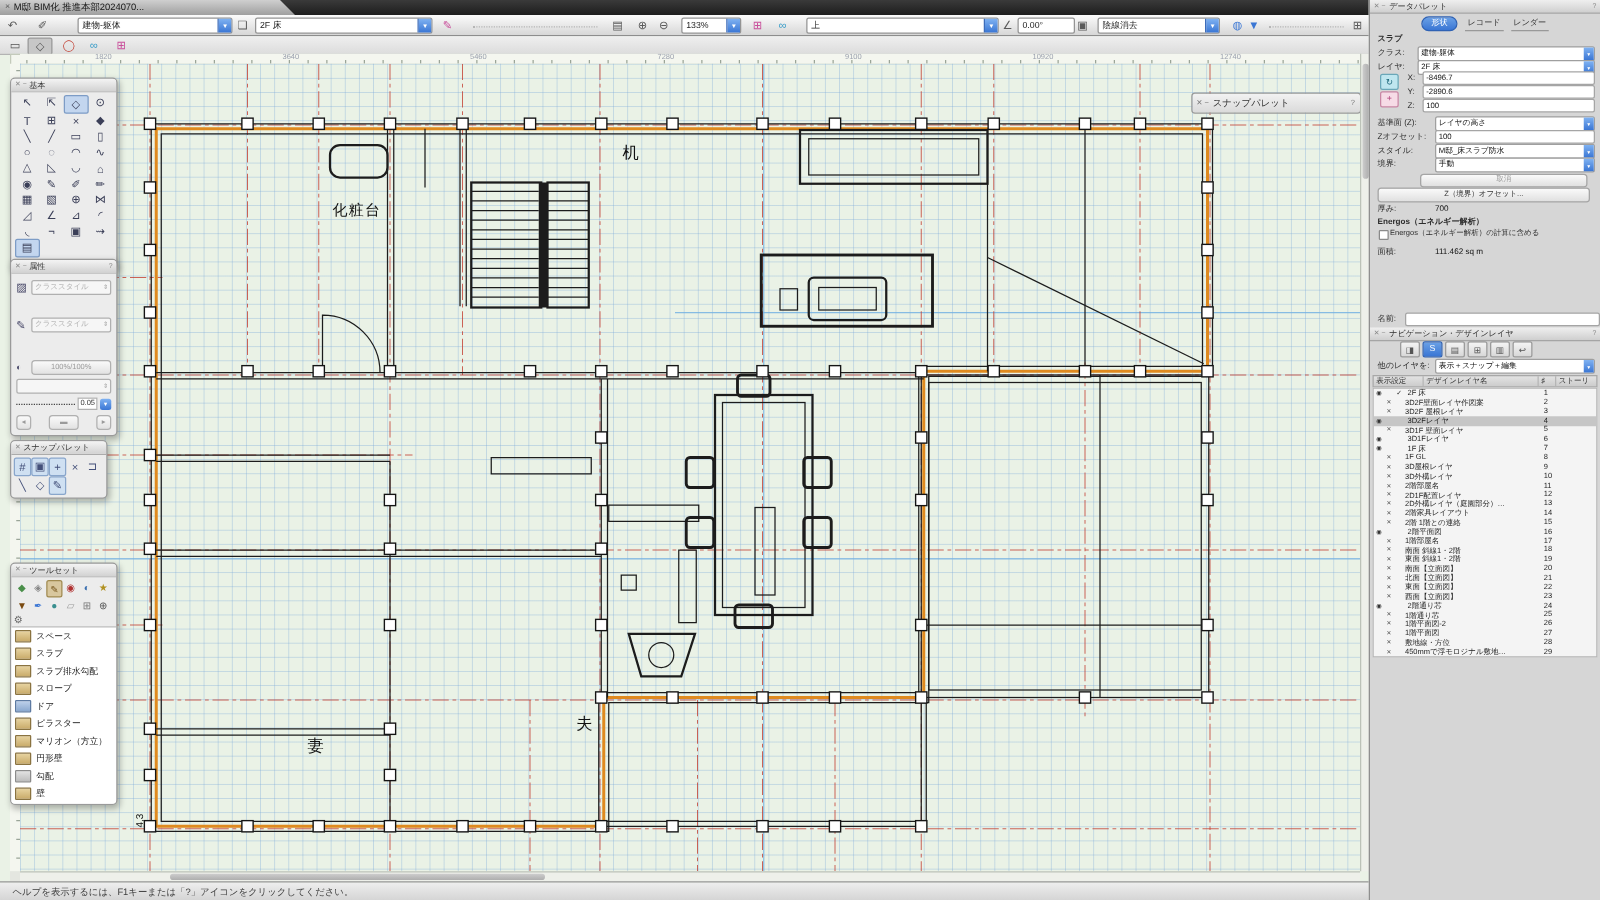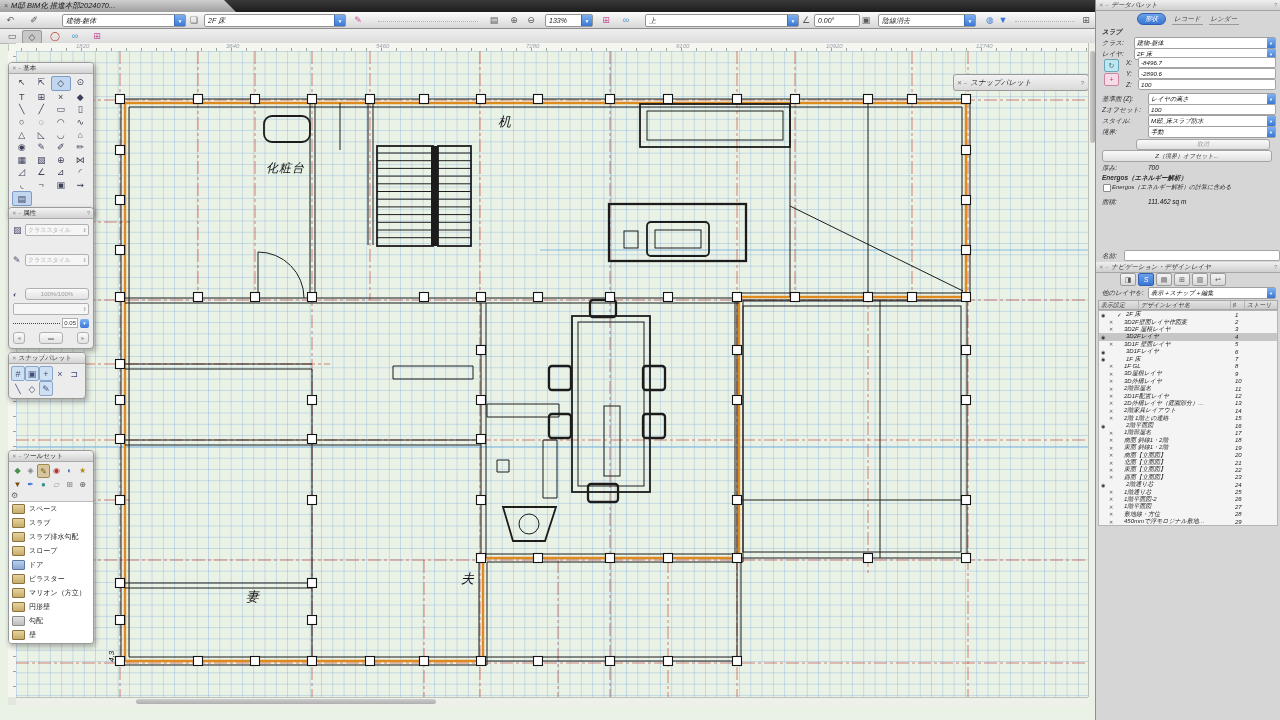--- a/index.html
+++ b/index.html
@@ -1,19 +1,19 @@
 <!DOCTYPE html>
 <html><head>
 <meta charset="utf-8">
 <style>
   html,body{margin:0;padding:0;background:#444;}
   #app{position:relative;width:1280px;height:720px;overflow:hidden;
        font-family:"Liberation Sans","DejaVu Sans",sans-serif;color:#222;
        background:#eaf2e6;-webkit-font-smoothing:antialiased;}
-  .abs{position:absolute;font-style:italic;}
+  .abs{position:absolute;}
 
   
   #titlebar{left:0;top:0;width:1095px;height:12px;background:linear-gradient(#3a3a3a,#1d1d1d);}
   #doc-tab{left:0;top:0;height:12px;width:236px;background:linear-gradient(#cfcfcf,#9f9f9f);
            clip-path:polygon(0 0,224px 0,236px 12px,0 12px);
            font-size:7.5px;line-height:12px;color:#151515;display:flex;align-items:center;}
   #doc-tab .x{margin:0 3px 0 4px;font-size:7px;color:#555;}
 
   
   #toolbar{left:0;top:12px;width:1095px;height:16px;background:linear-gradient(#fbfbfb,#d7d7d7);
@@ -526,20 +526,23 @@
 
 
   <div class="abs" id="vscroll">
       <div id="vthumb"></div>
     </div>
   <div class="abs" id="hcorner"></div>
   <div class="abs" id="scale-combo"></div>
   <div class="abs" id="hscroll">
       <div id="hthumb"></div>
     </div>
+  <div class="abs" id="statusbar">
+    <span>ヘルプを表示するには、F1キーまたは「?」アイコンをクリックしてください。</span>
+  </div>
 
   <div class="palette" style="left:8px;top:62px;width:84px">
     <div class="phead">
       <span class="pc">✕ −</span>
       <span>基本</span>
     </div>
     <div id="basic-grid">
         <div class="cell">↖</div>
         <div class="cell">⇱</div>
         <div class="cell sel">◇</div>

